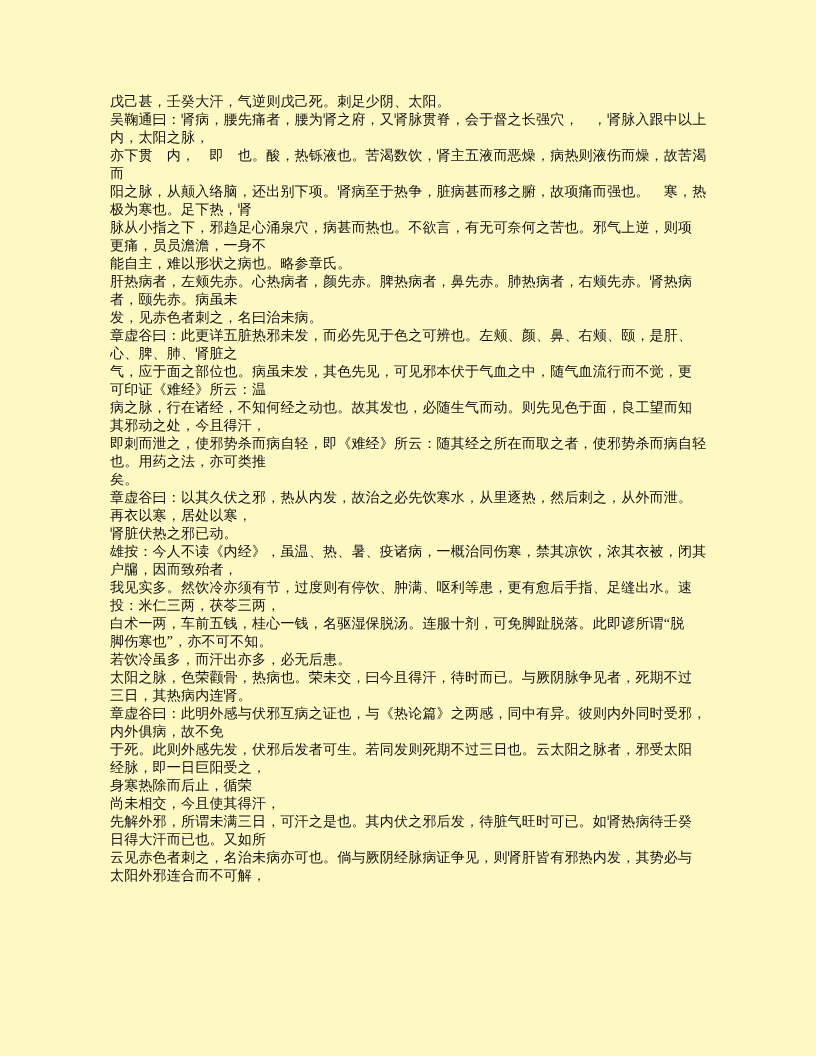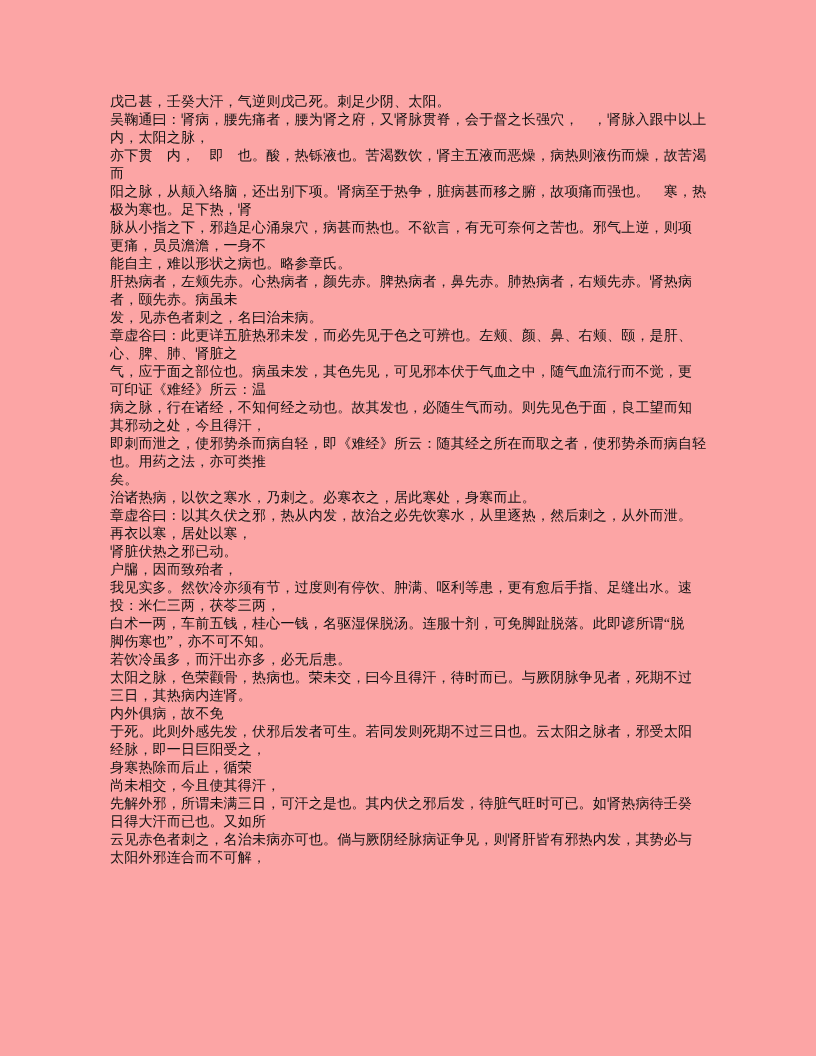--- a/index.html
+++ b/index.html
@@ -10,21 +10,21 @@
     width: 816px;
     height: 1056px;
     background: #ffffff;
     overflow: hidden;
     font-family: "Liberation Serif", "DejaVu Serif", serif;
   }
   .page {
     position: relative;
     width: 816px;
     height: 1056px;
-    background: #fca5a5;
+    background: #fef9c3;
   }
   .text-block {
     position: absolute;
     left: 110px;
     top: 93px;
     width: 600px;
     color: #111111;
     font-size: 14px;
     line-height: 18px;
   }
@@ -53,32 +53,33 @@
       <div class="line">发，见赤色者刺之，名曰治未病。</div>
       <div class="line">章虚谷曰：此更详五脏热邪未发，而必先见于色之可辨也。左颊、颜、鼻、右颊、颐，是肝、</div>
       <div class="line">心、脾、肺、肾脏之</div>
       <div class="line">气，应于面之部位也。病虽未发，其色先见，可见邪本伏于气血之中，随气血流行而不觉，更</div>
       <div class="line">可印证《难经》所云：温</div>
       <div class="line">病之脉，行在诸经，不知何经之动也。故其发也，必随生气而动。则先见色于面，良工望而知</div>
       <div class="line">其邪动之处，今且得汗，</div>
       <div class="line">即刺而泄之，使邪势杀而病自轻，即《难经》所云：随其经之所在而取之者，使邪势杀而病自轻</div>
       <div class="line">也。用药之法，亦可类推</div>
       <div class="line">矣。</div>
-      <div class="line">治诸热病，以饮之寒水，乃刺之。必寒衣之，居此寒处，身寒而止。</div>
       <div class="line">章虚谷曰：以其久伏之邪，热从内发，故治之必先饮寒水，从里逐热，然后刺之，从外而泄。</div>
       <div class="line">再衣以寒，居处以寒，</div>
       <div class="line">肾脏伏热之邪已动。</div>
+      <div class="line">雄按：今人不读《内经》，虽温、热、暑、疫诸病，一概治同伤寒，禁其凉饮，浓其衣被，闭其</div>
       <div class="line">户牖，因而致殆者，</div>
       <div class="line">我见实多。然饮冷亦须有节，过度则有停饮、肿满、呕利等患，更有愈后手指、足缝出水。速</div>
       <div class="line">投：米仁三两，茯苓三两，</div>
       <div class="line">白术一两，车前五钱，桂心一钱，名驱湿保脱汤。连服十剂，可免脚趾脱落。此即谚所谓“脱</div>
       <div class="line">脚伤寒也”，亦不可不知。</div>
       <div class="line">若饮冷虽多，而汗出亦多，必无后患。</div>
       <div class="line">太阳之脉，色荣颧骨，热病也。荣未交，曰今且得汗，待时而已。与厥阴脉争见者，死期不过</div>
       <div class="line">三日，其热病内连肾。</div>
+      <div class="line">章虚谷曰：此明外感与伏邪互病之证也，与《热论篇》之两感，同中有异。彼则内外同时受邪，</div>
       <div class="line">内外俱病，故不免</div>
       <div class="line">于死。此则外感先发，伏邪后发者可生。若同发则死期不过三日也。云太阳之脉者，邪受太阳</div>
       <div class="line">经脉，即一日巨阳受之，</div>
       <div class="line">身寒热除而后止，循荣</div>
       <div class="line">尚未相交，今且使其得汗，</div>
       <div class="line">先解外邪，所谓未满三日，可汗之是也。其内伏之邪后发，待脏气旺时可已。如肾热病待壬癸</div>
       <div class="line">日得大汗而已也。又如所</div>
       <div class="line">云见赤色者刺之，名治未病亦可也。倘与厥阴经脉病证争见，则肾肝皆有邪热内发，其势必与</div>
       <div class="line">太阳外邪连合而不可解，</div>
     </div>

